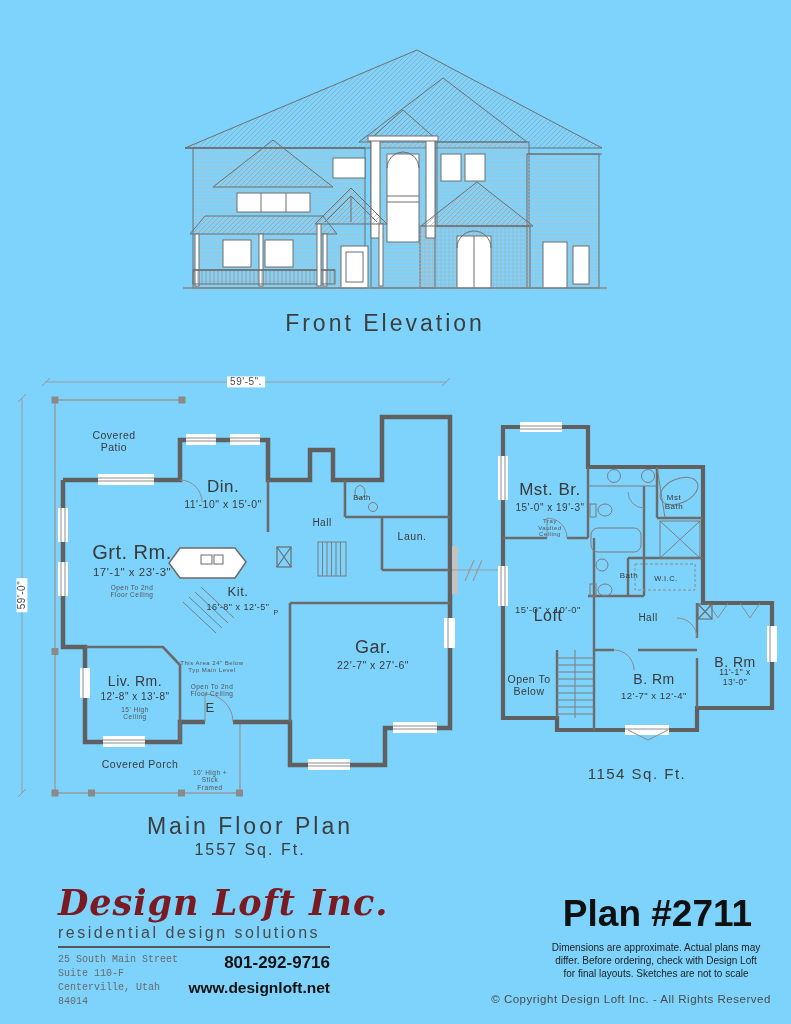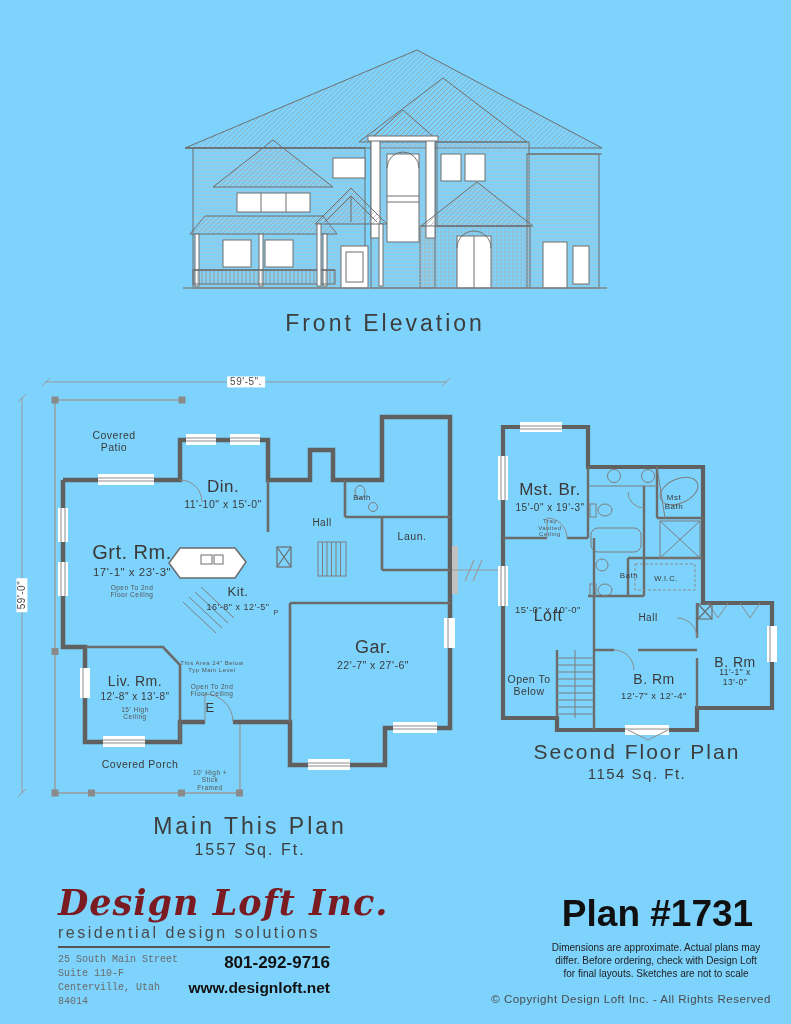--- a/index.html
+++ b/index.html
@@ -235,21 +235,21 @@
 Typ Main Level</div>
     <div class="lbl xxs" style="left:202px;top:320px;">Open To 2nd
 Floor Ceiling</div>
     <div class="lbl md" style="left:200px;top:338px;">E</div>
     <div class="lbl" style="left:266px;top:243px;font-size:7px;">P</div>
     <div class="lbl sm" style="left:130px;top:395px;">Covered Porch</div>
     <div class="lbl xxs" style="left:200px;top:410px;">10' High +
 Stick
 Framed</div>
   </div>
-  <div class="caption cap-main" style="left:90px;top:813px;width:320px;">Main This Plan</div>
+  <div class="caption cap-main" style="left:90px;top:813px;width:320px;">Main Floor Plan</div>
   <div class="caption cap-sub" style="left:90px;top:841px;width:320px;">1557 Sq. Ft.</div>
 
   <div class="abs" style="left:452px;top:418px;width:332px;height:332px;">
     <svg width="338" height="332" viewBox="0 0 338 332">
 
       <g stroke="#9a9a9a" stroke-width="1.2">
         <rect x="0" y="128" width="6" height="48" fill="#c2c2c2" stroke="none"></rect>
         <line x1="0" y1="152" x2="51" y2="152"></line>
         <path d="M22,142 L13,163 M30,142 L21,163"></path>
       </g>
@@ -339,38 +339,37 @@
     <div class="lbl lg" style="left:96px;top:176px;">Loft</div>
     <div class="lbl" style="left:96px;top:192px;font-size:9.5px;">15'-0" x 10'-0"</div>
     <div class="lbl" style="left:196px;top:200px;font-size:10px;">Hall</div>
     <div class="lbl sm" style="left:77px;top:268px;">Open To
 Below</div>
     <div class="lbl" style="left:202px;top:262px;font-size:14px;">B. Rm</div>
     <div class="lbl" style="left:202px;top:278px;font-size:9.5px;">12'-7" x 12'-4"</div>
     <div class="lbl" style="left:283px;top:245px;font-size:14px;">B. Rm</div>
     <div class="lbl" style="left:283px;top:260px;font-size:8.5px;">11'-1" x 13'-0"</div>
   </div>
-  <div class="caption" style="left:497px;top:740px;width:280px;font-size:21px;letter-spacing:2px;">Second Floor Plan</div>
   <div class="caption" style="left:497px;top:765px;width:280px;font-size:15px;letter-spacing:1.5px;">1154 Sq. Ft.</div>
 
   <div class="abs" style="left:58px;top:885px;">
     <div class="logo-script">Design Loft Inc.</div>
     <div class="tagline">residential design solutions</div>
     <div class="addr-row">
       <div class="addr">
         <div>25 South Main Street</div>
         <div>Suite 110-F</div>
         <div>Centerville, Utah 84014</div>
       </div>
       <div class="contact">
         <div class="phone">801-292-9716</div>
         <div class="site">www.designloft.net</div>
       </div>
     </div>
   </div>
 
-  <div class="abs plan-num" style="left:525px;top:893px;width:265px;">Plan #1731</div>
+  <div class="abs plan-num" style="left:525px;top:893px;width:265px;">Plan #2711</div>
   <div class="abs copyright" style="left:472px;top:993px;width:318px;">© Copyright Design Loft Inc. - All Rights Reserved</div>
   <div class="abs disclaimer" style="left:520px;top:941px;width:272px;">Dimensions are approximate.  Actual plans may
 differ.  Before ordering, check with Design Loft
 for final layouts.  Sketches are not to scale</div>
 
 </div>
 
 </body></html>

